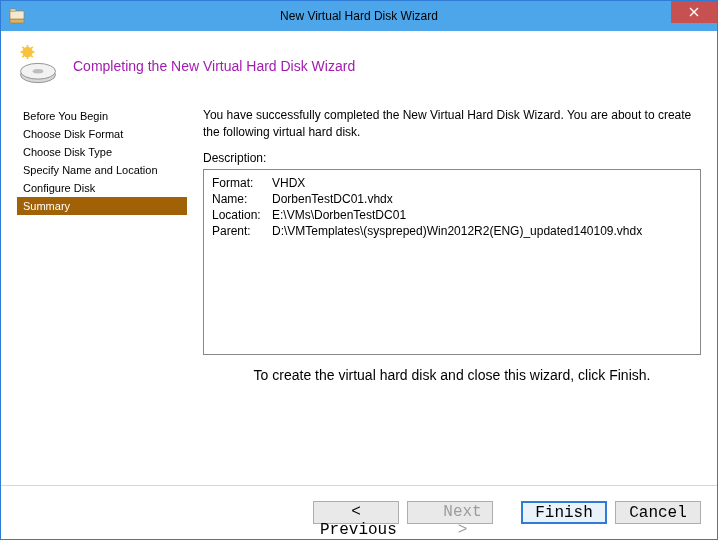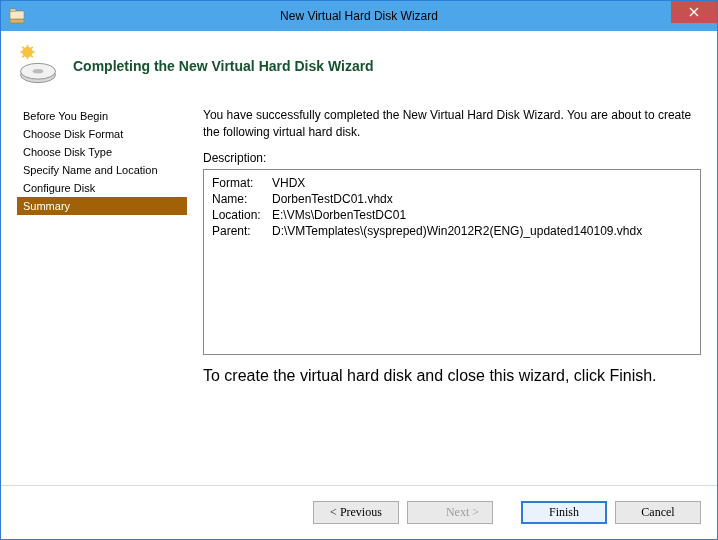--- a/index.html
+++ b/index.html
@@ -40,21 +40,21 @@
   }
   .titlebar .close-btn svg { width: 10px; height: 10px; }
   .header {
     height: 62px;
     padding: 8px 16px 0 16px;
     display: flex; align-items: center;
     gap: 14px;
     border-bottom: 1px solid #fff;
   }
   .header .page-title {
-    font-size: 14px; font-weight: 700; color: #14532d;
+    font-size: 14px; font-weight: 400; color: #a21caf;
   }
   .wizard-icon { width: 42px; height: 42px; }
   .body {
     flex: 1;
     display: flex;
     padding: 14px 16px 8px 16px;
     gap: 0;
     min-height: 0;
   }
   .sidebar {
@@ -82,36 +82,36 @@
     border: 1px solid #888;
     background: #fff;
     padding: 6px 8px;
     font-size: 12px;
     height: 186px;
     overflow: auto;
   }
   .desc-row { display: flex; margin-bottom: 2px; }
   .desc-key { width: 60px; flex-shrink: 0; }
   .desc-val { flex: 1; word-break: break-all; }
-  .instruction { font-size: 16px; margin-top: 12px; }
+  .instruction { font-size: 14px; margin-top: 12px; text-align: center; }
   .footer {
     height: 54px;
     border-top: 1px solid #d8d8d8;
     display: flex; align-items: center; justify-content: flex-end;
     padding: 0 16px;
     gap: 8px;
     position: relative;
   }
   .sep { height: 1px; background: #fff; position: absolute; top:1px; left:0; right:0; }
   .btn {
     width: 86px; height: 23px;
     border: 1px solid #adadad;
     background: #e9e9e9;
-    font-size: 12px;
-    font-family: Liberation Serif, serif;
+    font-size: 16px;
+    font-family: Liberation Mono, monospace;
     cursor: pointer;
   }
   .btn.default {
     border: 2px solid #2e7cd6;
     background: #eaf3fb;
   }
   .btn:disabled {
     color: #9c9c9c;
     cursor: default;
     padding-left: 31px;

